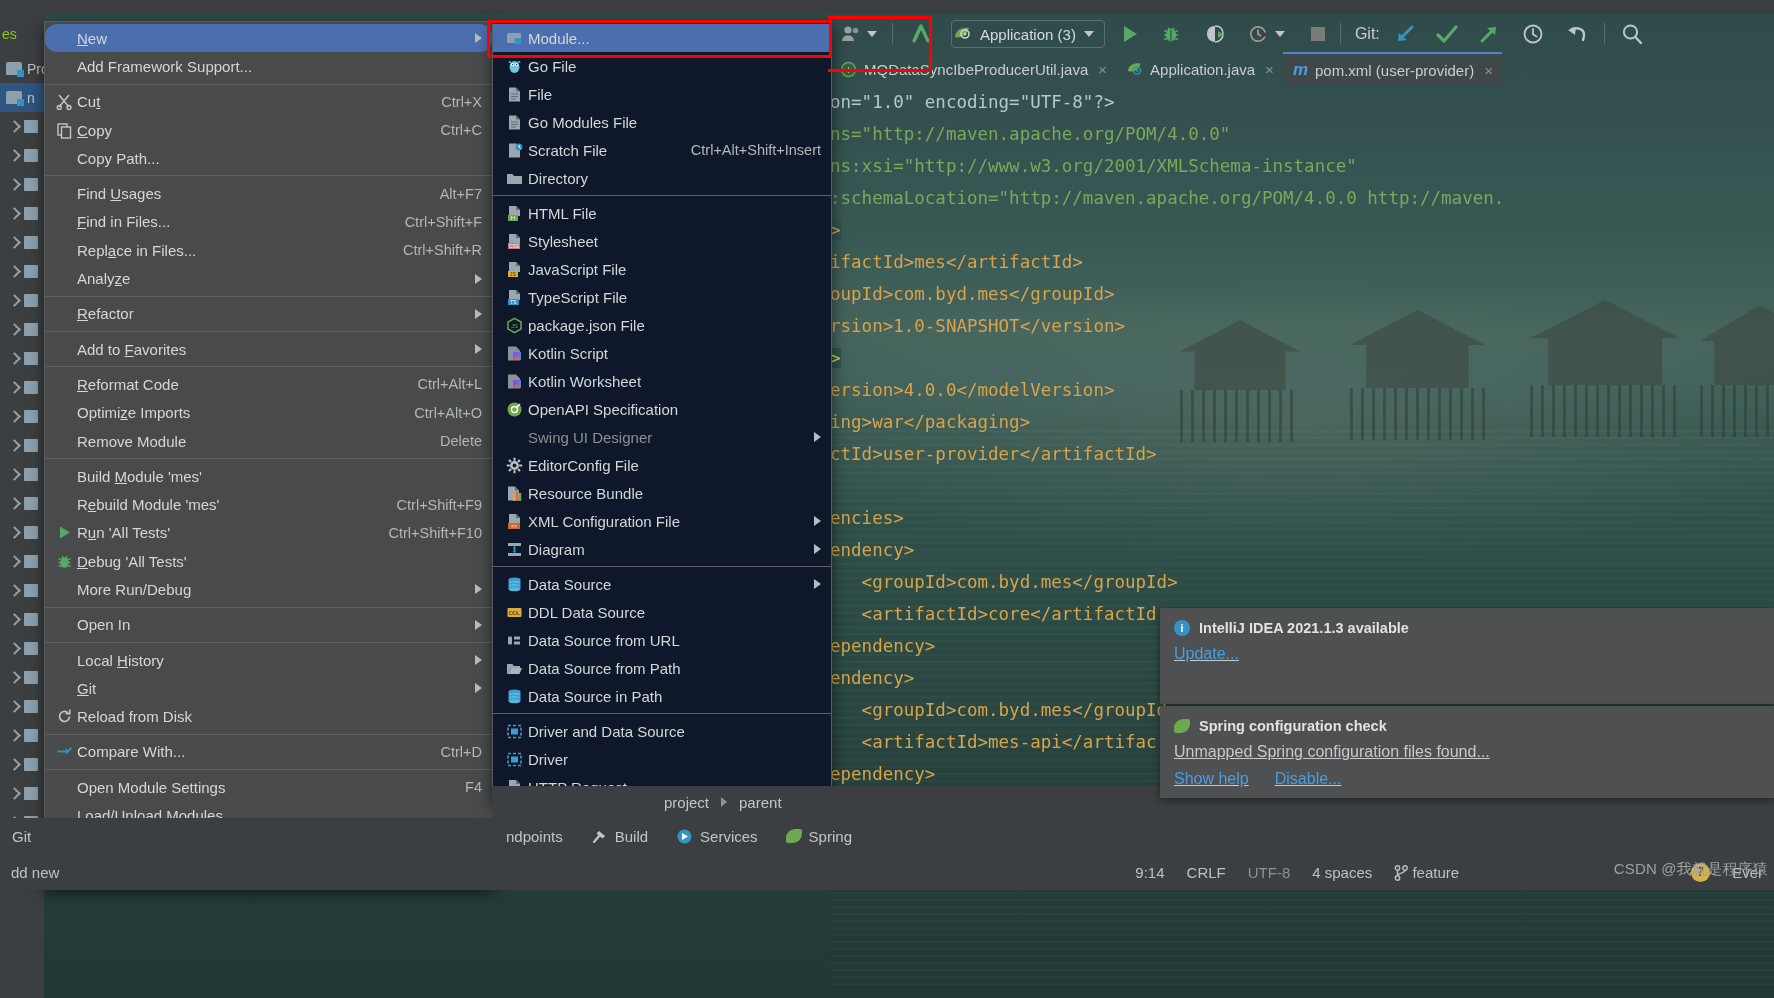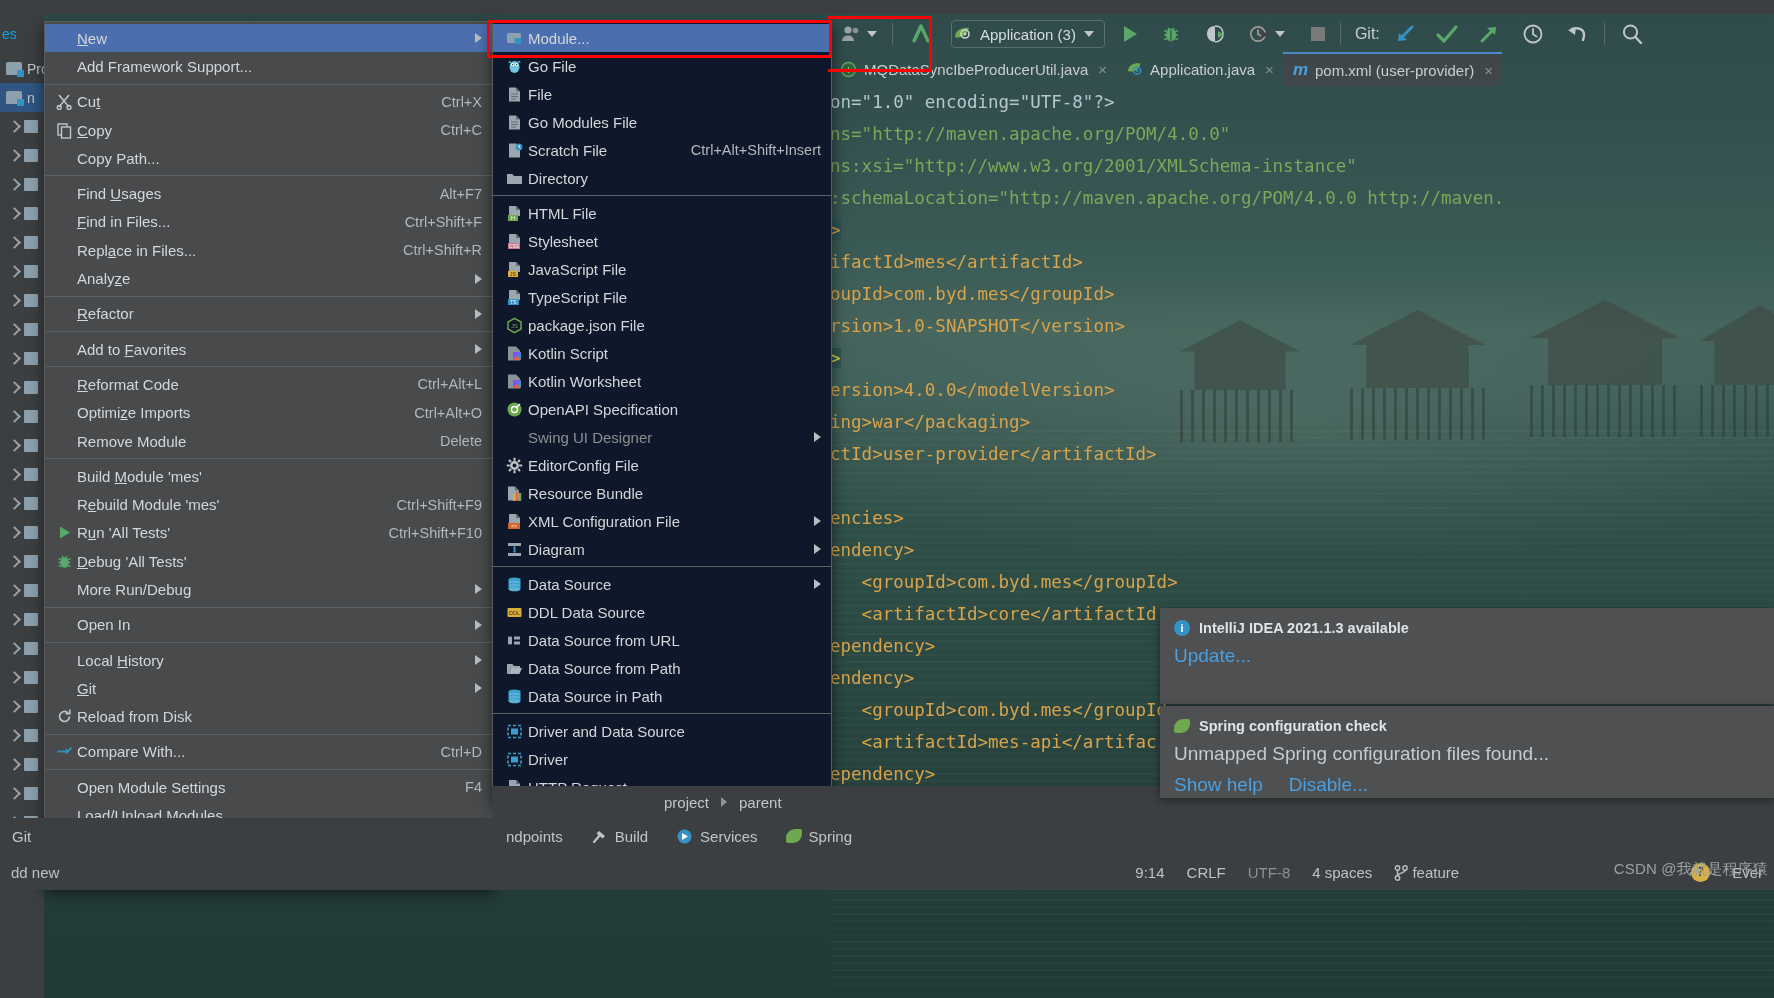--- a/index.html
+++ b/index.html
@@ -91,21 +91,21 @@
 
   
   #ctx{
     position:absolute; left:44px; top:21px; width:449px;
     background:#484a4c; border:1px solid #5a5c5e;
     box-shadow:0 4px 14px rgba(0,0,0,.55);
     font-size:15px; color:#d4d7d9; padding:2px 0;
   }
   #ctx .mi{
     height:28.3px; display:flex; align-items:center;
-    padding-left:7px; padding-right:10px; position:relative; cursor:pointer;
+    padding-left:7px; padding-right:10px; position:relative; cursor:pointer;border-radius:12px;
   }
   #ctx .mi.sel{ background:#4b6eaf; }
   #ctx .mi .ic{ width:25px; flex:0 0 25px; display:flex; align-items:center; justify-content:center; }
   #ctx .mi .lb{ flex:1; white-space:nowrap; }
   #ctx .mi .sc{ color:#b2b7ba; font-size:14.5px; white-space:nowrap;text-align:right; }
   #ctx .sep{ height:1px; background:#5e6164; margin:3px 0; }
   .arrow-r{ width:0;height:0;border-top:5px solid transparent;border-bottom:5px solid transparent;border-left:7px solid #b7bcbf; margin-left:10px;}
   u{ text-decoration:underline; }
 
   
@@ -125,21 +125,21 @@
 
   
   .redbox{ position:absolute; border:3px solid #ff0000; pointer-events:none; }
 
   
   .notif{
     position:absolute; background:#4e5052; color:#cfd3d6;
     box-shadow:0 2px 8px rgba(0,0,0,.45); padding:12px 14px 12px 14px;
   }
   .notif .hd{ display:flex; align-items:center; gap:9px; font-weight:bold; font-size:14.5px; color:#dfe3e6; }
-  .notif .bd{ margin-top:9px; font-size:19px; color:#c6cacd; }
+  .notif .bd{ margin-top:9px; font-size:16px; color:#c6cacd;text-decoration:underline; }
   .notif a{ color:#4a9fe0; text-decoration:none; }
   .info-i{ width:16px;height:16px;border-radius:50%;background:#3592c4;color:#fff;font-size:11px;font-weight:bold;
            display:flex;align-items:center;justify-content:center; }
   .leaf-i{ width:16px;height:14px;background:#6ea84f; border-radius:9px 2px 9px 2px; }
 
   
   #crumbs{
     position:absolute; left:492px; top:786px; width:1282px; height:32px;
     display:flex; align-items:center; background:#3c3f41; font-size:15px; color:#c0c5c8;
   }
@@ -164,21 +164,21 @@
              font-size:12px;font-weight:bold;display:flex;align-items:center;justify-content:center; }
   #leftbar{
     position:absolute; left:0; top:818px; width:492px; height:36px;
     display:flex; align-items:center; background:#3c3f41; font-size:15px; color:#c0c5c8;
   }
   #watermark{
     position:absolute; right:6px; top:860px; font-size:15px; color:#9aa0a4; letter-spacing:.2px;
   }
   
   #leftstrip{ position:absolute; left:0; top:0; width:44px; height:998px; background:#3c3f41; }
-  #leftlabel{ position:absolute; left:2px; top:26px; font-size:14px; color:#0ea5e9; }
+  #leftlabel{ position:absolute; left:2px; top:26px; font-size:14px; color:#84cc16; }
 </style>
 </head>
 <body>
 
 <div id="bg-photo">
   <div class="hut" style="left:1180px;top:320px;width:120px;height:70px;"></div>
   <div class="stilts" style="left:1180px;top:390px;width:120px;"></div>
   <div class="hut" style="left:1350px;top:310px;width:135px;height:78px;"></div>
   <div class="stilts" style="left:1350px;top:388px;width:135px;"></div>
   <div class="hut" style="left:1530px;top:300px;width:150px;height:85px;"></div>

